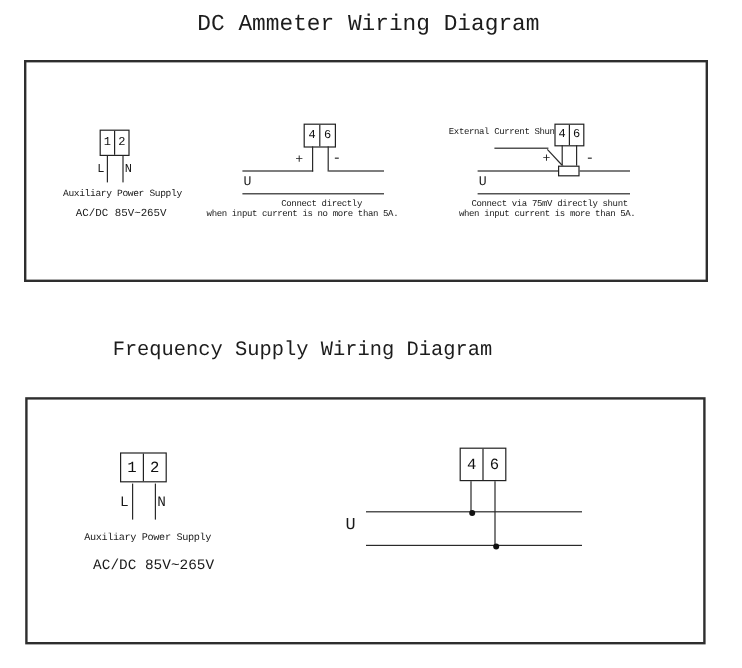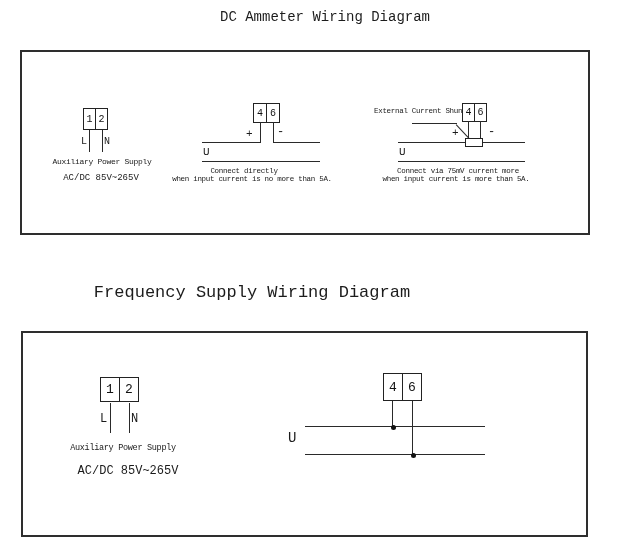--- a/index.html
+++ b/index.html
@@ -32,21 +32,21 @@
   .shuntrect{
     position:absolute;border:1.3px solid #222;background:#fff;z-index:3;
     box-sizing:border-box;
   }
   .dot{position:absolute;width:5px;height:5px;border-radius:50%;background:#111;z-index:3;}
   .small{letter-spacing:-0.3px;}
 </style>
 </head>
 <body>
 
-<div class="title" style="left:307px;top:9px;font-size:14px;margin-left:18px;">DC Ammeter Wiring Diagram</div>
+<div class="title" style="left:307px;top:9px;font-size:19px;">DC Ammeter Wiring Diagram</div>
 
 <div class="panel" style="left:20px;top:50px;width:570px;height:185px;"></div>
 
 <div class="tblock" style="left:83px;top:108px;">
   <div class="cell" style="width:11px;height:20px;font-size:10px;">1</div>
   <div class="cell" style="width:11px;height:20px;font-size:10px;">2</div>
 </div>
 <div class="vline" style="left:88.5px;top:130px;height:22px;"></div>
 <div class="vline" style="left:101.5px;top:130px;height:22px;"></div>
 <div class="lbl" style="left:81px;top:137px;font-size:10px;">L</div>
@@ -59,39 +59,39 @@
   <div class="cell" style="width:12px;height:18px;font-size:10px;">6</div>
 </div>
 <div class="vline" style="left:259.5px;top:122px;height:21px;"></div>
 <div class="vline" style="left:273px;top:122px;height:21px;"></div>
 <div class="lbl" style="left:246px;top:129px;font-size:11px;">+</div>
 <div class="lbl" style="left:277px;top:126px;font-size:12px;">-</div>
 <div class="hline" style="left:202px;top:142px;width:59px;"></div>
 <div class="hline" style="left:274px;top:142px;width:46px;"></div>
 <div class="lbl" style="left:203px;top:147px;font-size:11px;">U</div>
 <div class="hline" style="left:202px;top:161px;width:118px;"></div>
-<div class="lbl ctr small" style="left:244px;top:168px;font-size:7.5px;font-family:Liberation Mono, monospace;">Connect directly</div>
+<div class="lbl ctr small" style="left:268px;top:168px;font-size:7.5px;font-family:Liberation Mono, monospace;">Connect directly</div>
 <div class="lbl ctr small" style="left:252px;top:176px;font-size:7.5px;">when input current is no more than 5A.</div>
 
 <div class="lbl small" style="left:374px;top:108px;font-size:7.5px;">External Current Shunt</div>
 <div class="hline" style="left:412px;top:123px;width:45px;"></div>
 <div class="diag" style="left:456px;top:124px;width:22px;transform:rotate(47deg);"></div>
 <div class="tblock" style="left:462px;top:103px;">
   <div class="cell" style="width:11px;height:17px;font-size:10px;">4</div>
   <div class="cell" style="width:11px;height:17px;font-size:10px;">6</div>
 </div>
 <div class="vline" style="left:467.5px;top:121px;height:18px;"></div>
 <div class="vline" style="left:479.5px;top:121px;height:18px;"></div>
 <div class="shuntrect" style="left:465px;top:138px;width:18px;height:9px;"></div>
 <div class="lbl" style="left:452px;top:128px;font-size:11px;">+</div>
 <div class="lbl" style="left:488px;top:126px;font-size:12px;">-</div>
 <div class="hline" style="left:398px;top:142px;width:127px;z-index:1;"></div>
 <div class="lbl" style="left:399px;top:147px;font-size:11px;">U</div>
 <div class="hline" style="left:398px;top:161px;width:127px;"></div>
-<div class="lbl ctr small" style="left:458px;top:168px;font-size:7.5px;">Connect via 75mV current more</div>
+<div class="lbl ctr small" style="left:458px;top:168px;font-size:7.5px;">Connect via 75mV directly shunt</div>
 <div class="lbl ctr small" style="left:456px;top:176px;font-size:7.5px;">when input current is more than 5A.</div>
 
 <div class="title" style="left:252px;top:283px;font-size:17px;">Frequency Supply Wiring Diagram</div>
 
 <div class="panel" style="left:21px;top:331px;width:567px;height:206px;"></div>
 
 <div class="tblock" style="left:100px;top:377px;">
   <div class="cell" style="width:18px;height:23px;font-size:13px;">1</div>
   <div class="cell" style="width:18px;height:23px;font-size:13px;">2</div>
 </div>

